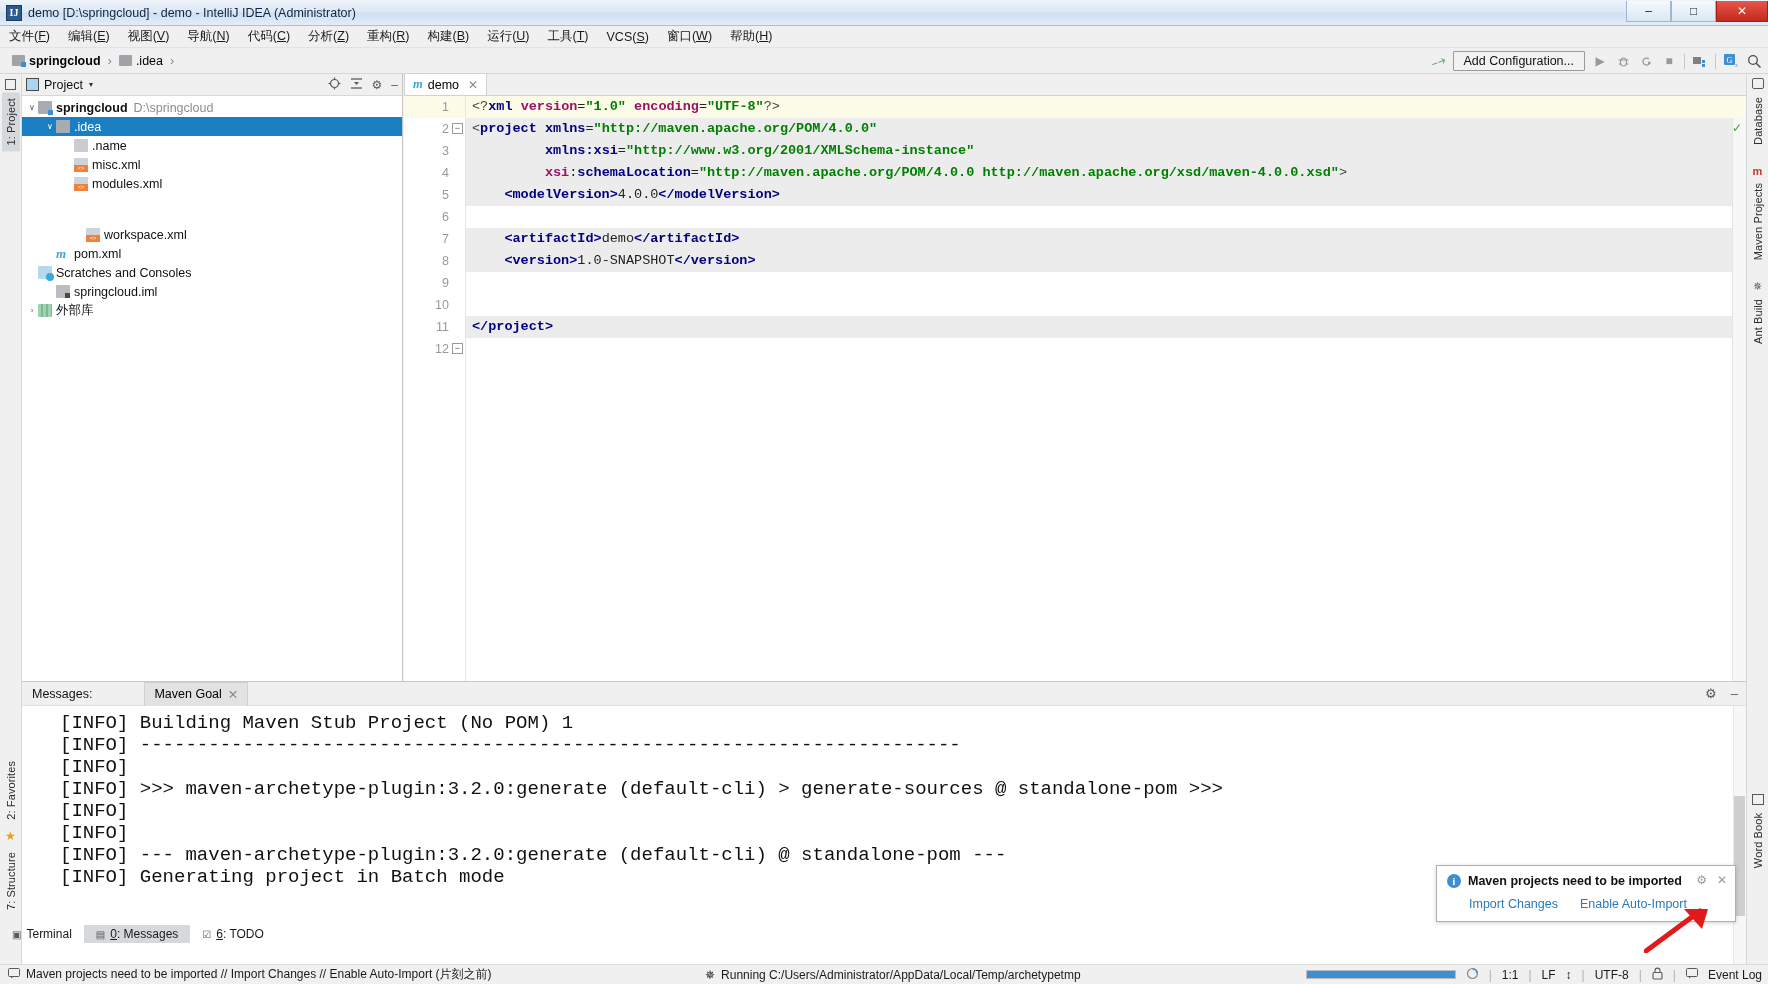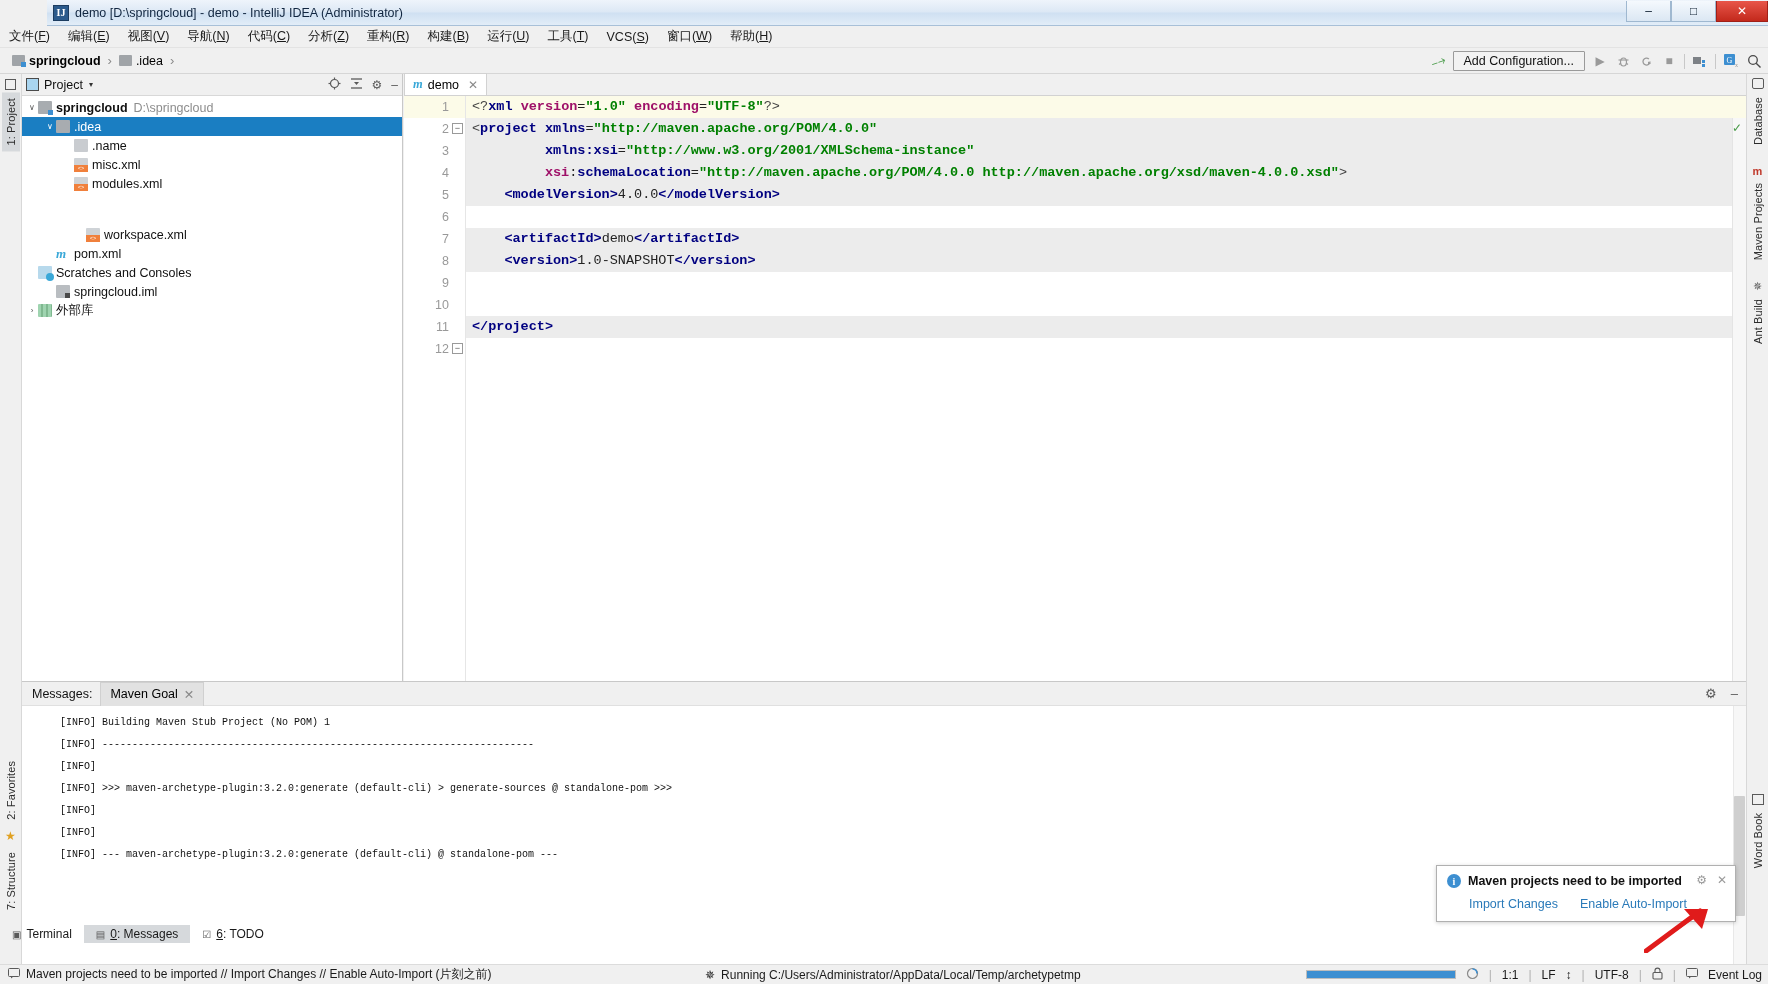--- a/index.html
+++ b/index.html
@@ -12,21 +12,20 @@
   }
   .app { position: relative; width:1768px; height:984px; background:#f0f0f0; }
 
   
   .titlebar {
     height: 26px;
     background: linear-gradient(to bottom, #eef4fb 0%, #dce8f5 48%, #cfe0f2 52%, #e2edf8 100%);
     border-bottom: 1px solid #a8c0d8;
     display: flex; align-items: center;
     position: relative;
-    margin-left: 47px;
   }
   .title-icon {
     width:16px;height:16px;margin-left:6px;margin-right:6px;
     background:#2b5a8c;border:1px solid #1c3c60;
     color:#fff;font-size:10px;font-weight:bold;
     display:flex;align-items:center;justify-content:center;
     font-family:"Liberation Serif",serif;
   }
   .title-text { font-size:12.5px; color:#10253f; }
   .winbtns { position:absolute; right:0; top:0; display:flex; height:24px; }
@@ -163,32 +162,32 @@
   .scroll-v {
     position:absolute; right:0; top:22px; bottom:0; width:14px; background:#f7f7f7;
     border-left:1px solid #e4e4e4;
   }
 
   
   .bottom {
     position:absolute; left:22px; right:22px; bottom:0; height:283px;
     background:#fff; border-top:1px solid #c8c8c8;
   }
-  .bhdr { height:24px; background:#f0f0f0; display:flex; align-items:center; padding-left:10px; position:relative; border-bottom:1px solid #e0e0e0;}
+  .bhdr { height:24px; background:#f0f0f0; display:flex; align-items:center; padding-left:10px; position:relative; border-bottom:1px solid #e0e0e0;gap:44px;}
   .bhdr .blabel { font-size:12.5px; color:#111; margin-right:8px; }
   .btab {
     background:#e2e2e2; border:1px solid #d0d0d0; border-bottom:none;
     height:24px; display:flex; align-items:center; gap:6px; padding:0 9px; font-size:12.5px;
   }
   .btab .bclose { color:#8a8a8a; }
   .bacts { position:absolute; right:8px; display:flex; gap:14px; color:#5a5a5a; font-size:13px; }
   .blog { padding:6px 0 0 38px; }
   .blogline {
     height:22px; line-height:22px; white-space:pre;
-    font-family:"Liberation Mono", monospace; font-size:10px; color:#111;
+    font-family:"Liberation Mono", monospace; font-size:19px; color:#111;
   }
   .bscroll { position:absolute; right:0; top:24px; bottom:0; width:13px; background:#f7f7f7; border-left:1px solid #e8e8e8; }
   .bthumb { position:absolute; right:1px; top:90px; width:11px; height:120px; background:#cfcfcf; border-radius:1px; }
   .statustabs {
     position:absolute; left:0; bottom:20px; height:20px; display:flex; align-items:center; gap:0;
   }
   .stab { display:flex;align-items:center;gap:5px;padding:2px 12px;font-size:12px;color:#1a1a1a; }
   .stab.sel { background:#d6d9dc; }
   .stab u { text-decoration:underline; }
 
@@ -479,20 +478,21 @@
         </div>
       </div>
       <div class="blog" id="blog">
           <div class="blogline">[INFO] Building Maven Stub Project (No POM) 1</div>
           <div class="blogline">[INFO] ------------------------------------------------------------------------</div>
           <div class="blogline">[INFO]</div>
           <div class="blogline">[INFO] &gt;&gt;&gt; maven-archetype-plugin:3.2.0:generate (default-cli) &gt; generate-sources @ standalone-pom &gt;&gt;&gt;</div>
           <div class="blogline">[INFO]</div>
           <div class="blogline">[INFO]</div>
           <div class="blogline">[INFO] --- maven-archetype-plugin:3.2.0:generate (default-cli) @ standalone-pom ---</div>
+          <div class="blogline">[INFO] Generating project in Batch mode</div>
         </div>
       <div class="bscroll">
         <div class="bthumb"></div>
       </div>
     </div>
 
     <div class="statustabs" id="tooltabs">
         <div class="stab">
           <span style="color: rgb(90, 90, 90); font-size: 10px;">▣</span>
           <span>Terminal</span>

